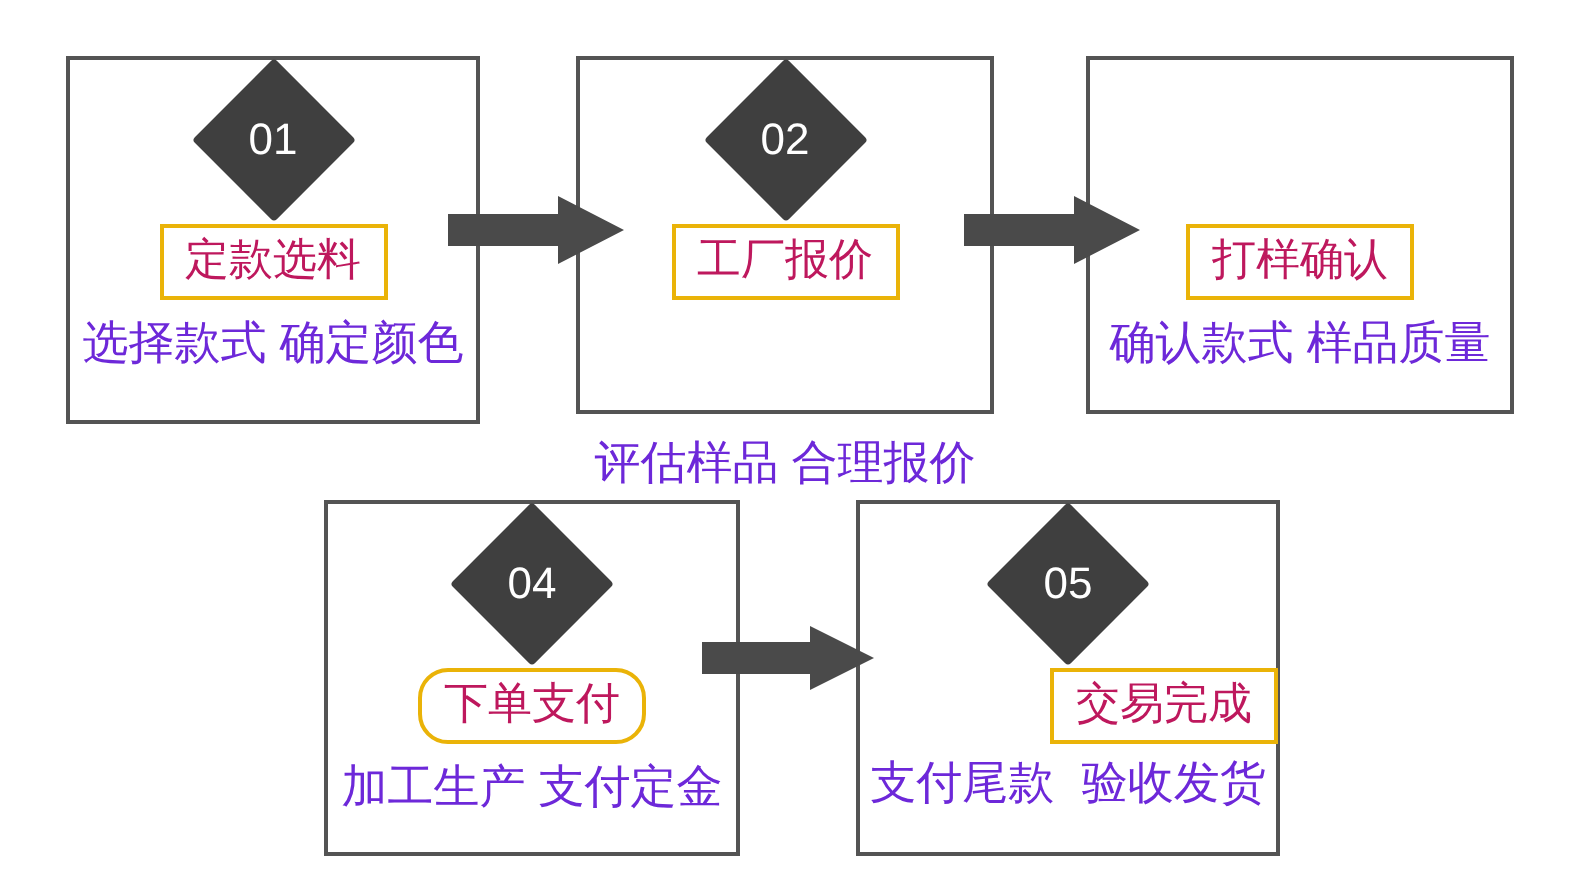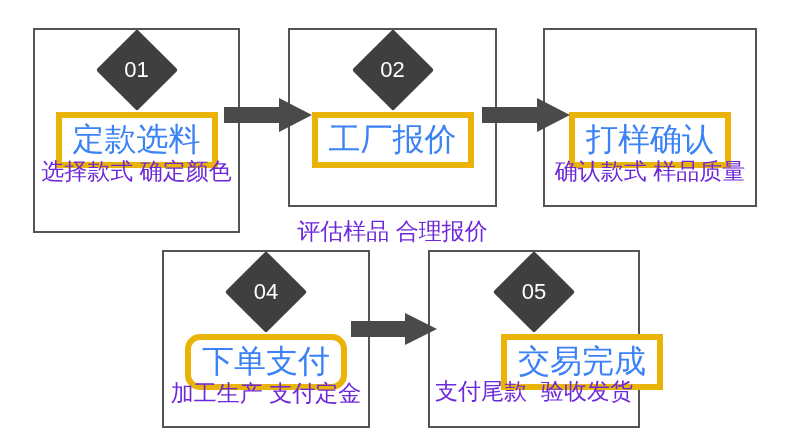--- a/index.html
+++ b/index.html
@@ -73,24 +73,24 @@
     font-weight: 400;
     letter-spacing: 0px;
     font-family: "Liberation Sans", "DejaVu Sans", sans-serif;
   }
 
   
   .step-title {
     position: absolute;
     left: 50%;
     transform: translateX(-50%);
-    border: 6px solid #eab308;
+    border: 2px solid #eab308;
     background: #ffffff;
-    color: #3b82f6;
-    font-size: 32px;
+    color: #be185d;
+    font-size: 22px;
     line-height: 1;
     padding: 5px 11px 7px 11px;
     white-space: nowrap;
     font-family: "Liberation Sans", "DejaVu Sans", sans-serif;
   }
 
   
   .step-sub {
     position: absolute;
     left: 50%;
@@ -106,21 +106,21 @@
   .flow-arrow {
     position: absolute;
     z-index: 5;
   }
 </style>
 </head>
 <body>
 
 <div id="flow-canvas">
 
-  <div class="step-box" style="left:33px; top:28px; width:207px; height:205px;text-decoration:underline;">
+  <div class="step-box" style="left:33px; top:28px; width:207px; height:184px;text-decoration:underline;">
     <div class="step-inner">
       <div class="diamond-wrap" style="top:11px;">
         <div class="diamond-shape"></div>
         <div class="diamond-num">01</div>
       </div>
       <div class="step-title" style="top:82px;">定款选料</div>
       <div class="step-sub" style="top:130px;">选择款式 确定颜色</div>
     </div>
   </div>
 

